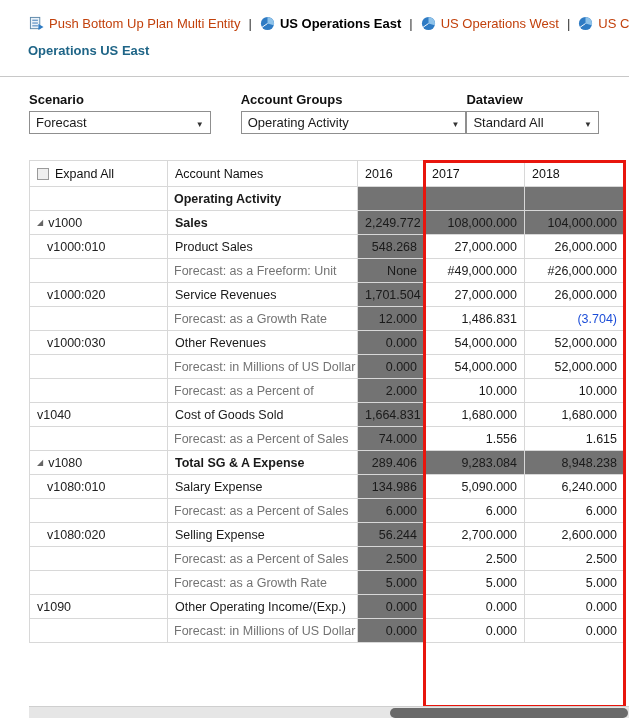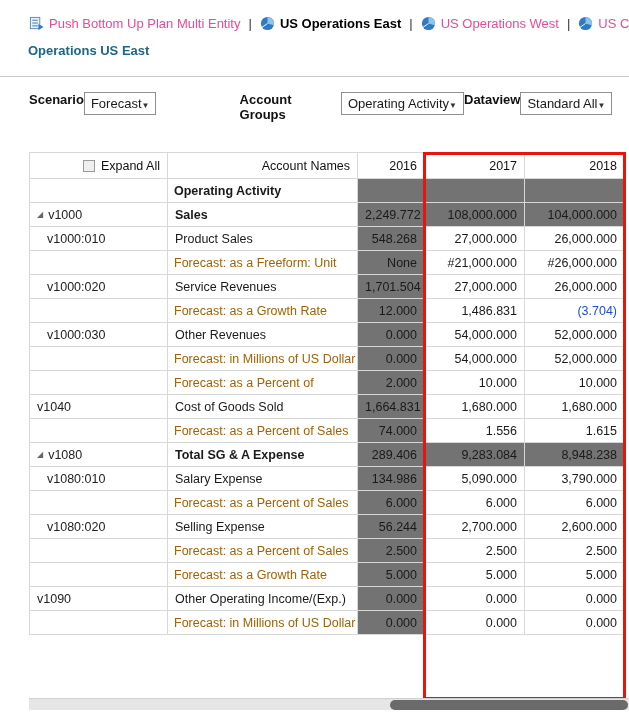--- a/index.html
+++ b/index.html
@@ -3,62 +3,62 @@
 <meta charset="utf-8">
 <style>
   *{box-sizing:border-box}
   html,body{margin:0;padding:0}
   body{width:629px;height:721px;overflow:hidden;background:#fff;
        font-family:"Liberation Sans",sans-serif;color:#1a1a1a;position:relative}
 
   
   .topnav{padding:13px 0 0 29px;white-space:nowrap;font-size:13px;height:33px;display:flex;align-items:center}
   .tab{display:inline-flex;align-items:center;gap:5px;cursor:pointer;flex:0 0 auto}
-  .tab .tlabel{color:#ec4899}
+  .tab .tlabel{color:#c2410c}
   .tab.active .tlabel{color:#000;font-weight:bold}
   .sep{color:#333;margin:0 8px;flex:0 0 auto}
   .icon{display:inline-flex}
   .icon svg{display:block}
 
   
   h1.title{margin:7px 0 0 28px;font-size:13px;line-height:22px;color:#1f6587;font-weight:bold}
   .divider{border:none;border-top:1px solid #c8c8c8;margin:14px 0 0 0}
 
   
   .filters{display:flex;margin:15px 0 0 29px}
-  .fblock{display:flex;flex-direction:row}
+  .fblock{display:flex;flex-direction:column}
   .f-scenario{width:185px;margin-right:30px}
   .f-dataview{width:135px;margin-right:30px}
   .f-accounts{width:230px}
   .flabel{font-size:13px;font-weight:bold;margin-bottom:4px;color:#111}
   .fselect{height:23px;border:1px solid #8f8f8f;background:#fff;display:flex;align-items:center;
-           justify-content:center;padding:0 6px;font-size:13px;cursor:pointer}
+           justify-content:space-between;padding:0 6px;font-size:13px;cursor:pointer}
   .fvalue{overflow:hidden;white-space:nowrap}
   .dd-arrow::before{content:"▼";font-size:8px;color:#333}
 
   
   .gridwrap{position:relative;margin:26px 0 0 29px;width:600px;height:558px;overflow:hidden}
   table.grid{border-collapse:collapse;table-layout:fixed;width:595px;font-size:12.5px}
   .grid th,.grid td{border:1px solid #d8d8d8;height:24px;padding:0 7px;overflow:hidden;white-space:nowrap}
-  .grid th{font-weight:normal;text-align:right;height:26px;background:#fff;color:#111}
+  .grid th{font-weight:normal;text-align:left;height:26px;background:#fff;color:#111}
   .h-year{color:#2257c5;cursor:pointer}
   .cb{display:inline-block;width:12px;height:12px;border:1px solid #9a9a9a;background:#efefef;
       vertical-align:-2px;margin-right:6px;cursor:pointer}
 
   .c-member{padding-left:6px}
   .c-member.s-child{padding-left:17px}
   .mtxt{color:#222}
   .s-parent .mtxt{font-weight:normal}
   .tri{display:inline-block;margin-right:5px;cursor:pointer}
   .tri::before{content:"◢";font-size:8px;color:#666;position:relative;top:-2px}
 
   .c-name{padding-left:16px}
   .r-group .c-name,.r-formula .c-name{padding-left:6px}
   .s-group .ntxt,.s-parent .ntxt{font-weight:bold}
-  .r-formula .ntxt{color:#a16207;cursor:pointer}
+  .r-formula .ntxt{color:#737373;cursor:pointer}
 
   .c-val{text-align:right;color:#1a1a1a;cursor:cell}
   .c-val.ro{background:#737373}
   .c-val.neg{color:#1d4ed8}
 
   
   .hl-box{position:absolute;top:0;left:394px;width:203px;height:548px;border:3px solid #e8150d;
           pointer-events:none;z-index:5}
 
   
@@ -186,21 +186,21 @@
           <td class="c-member s-child"><span class="mtxt">v1000:010</span></td>
           <td class="c-name s-child"><span class="ntxt">Product Sales</span></td>
           <td class="c-val ro">548.268</td>
           <td class="c-val">27,000.000</td>
           <td class="c-val">26,000.000</td>
         </tr>
         <tr class="r-formula">
           <td class="c-member s-formula"></td>
           <td class="c-name s-formula"><span class="ntxt">Forecast: as a Freeform: Unit</span></td>
           <td class="c-val ro">None</td>
-          <td class="c-val">#21,000.000</td>
+          <td class="c-val">#49,000.000</td>
           <td class="c-val">#26,000.000</td>
         </tr>
         <tr class="r-child">
           <td class="c-member s-child"><span class="mtxt">v1000:020</span></td>
           <td class="c-name s-child"><span class="ntxt">Service Revenues</span></td>
           <td class="c-val ro">1,701.504</td>
           <td class="c-val">27,000.000</td>
           <td class="c-val">26,000.000</td>
         </tr>
         <tr class="r-formula">
@@ -250,21 +250,21 @@
           <td class="c-name s-parent"><span class="ntxt">Total SG &amp; A Expense</span></td>
           <td class="c-val ro">289.406</td>
           <td class="c-val ro">9,283.084</td>
           <td class="c-val ro">8,948.238</td>
         </tr>
         <tr class="r-child">
           <td class="c-member s-child"><span class="mtxt">v1080:010</span></td>
           <td class="c-name s-child"><span class="ntxt">Salary Expense</span></td>
           <td class="c-val ro">134.986</td>
           <td class="c-val">5,090.000</td>
-          <td class="c-val">3,790.000</td>
+          <td class="c-val">6,240.000</td>
         </tr>
         <tr class="r-formula">
           <td class="c-member s-formula"></td>
           <td class="c-name s-formula"><span class="ntxt">Forecast: as a Percent of Sales</span></td>
           <td class="c-val ro">6.000</td>
           <td class="c-val">6.000</td>
           <td class="c-val">6.000</td>
         </tr>
         <tr class="r-child">
           <td class="c-member s-child"><span class="mtxt">v1080:020</span></td>

